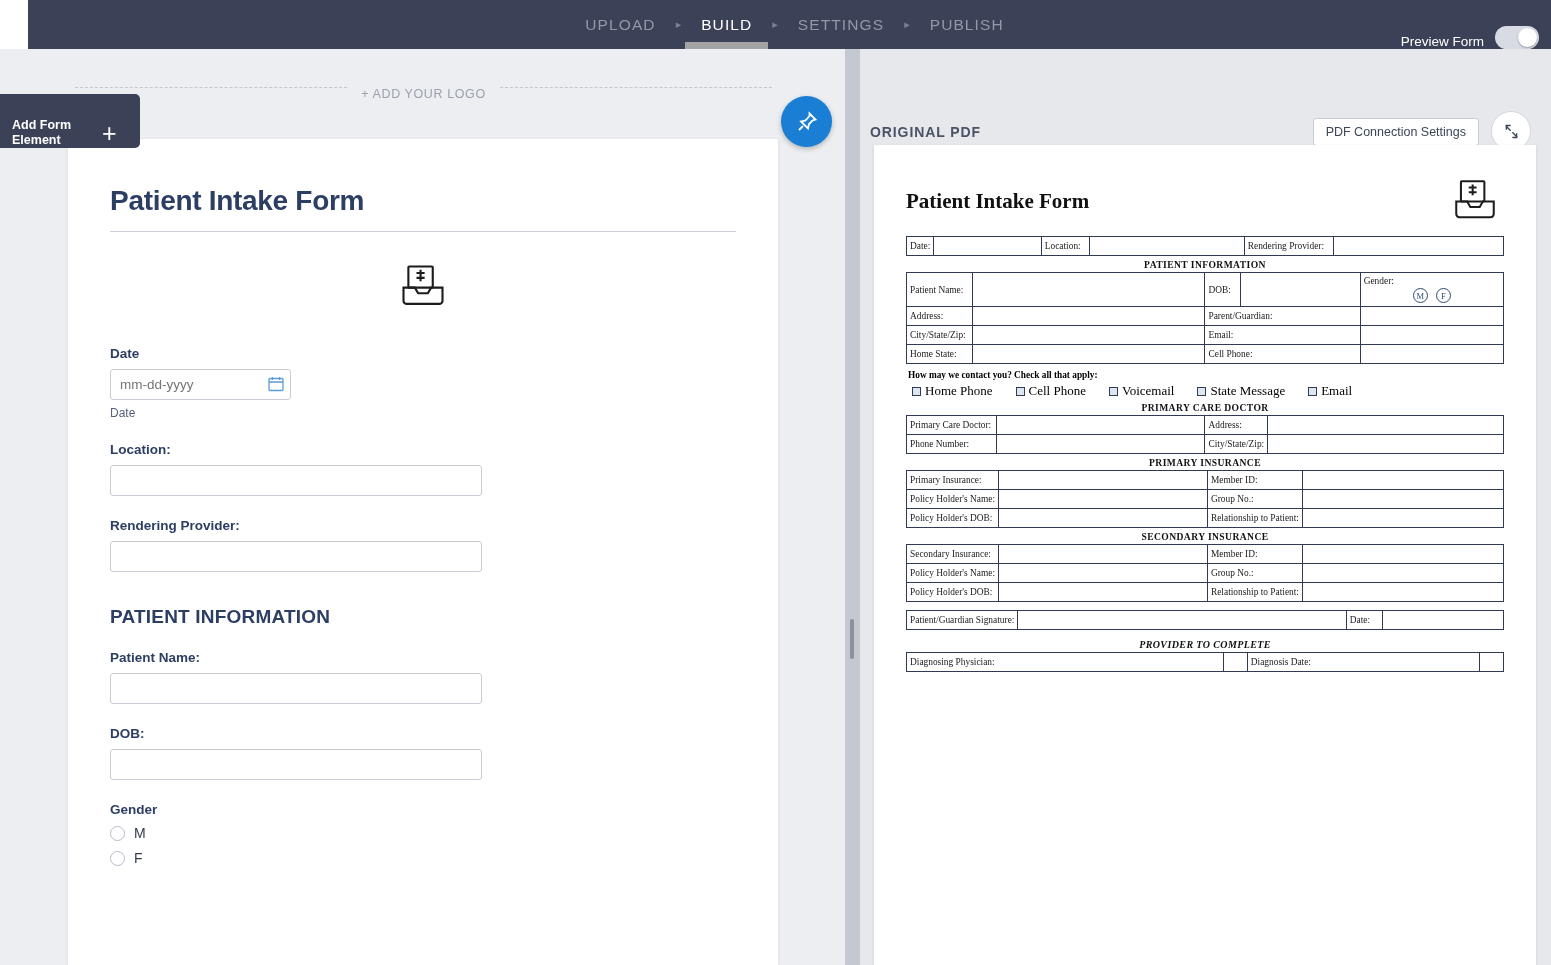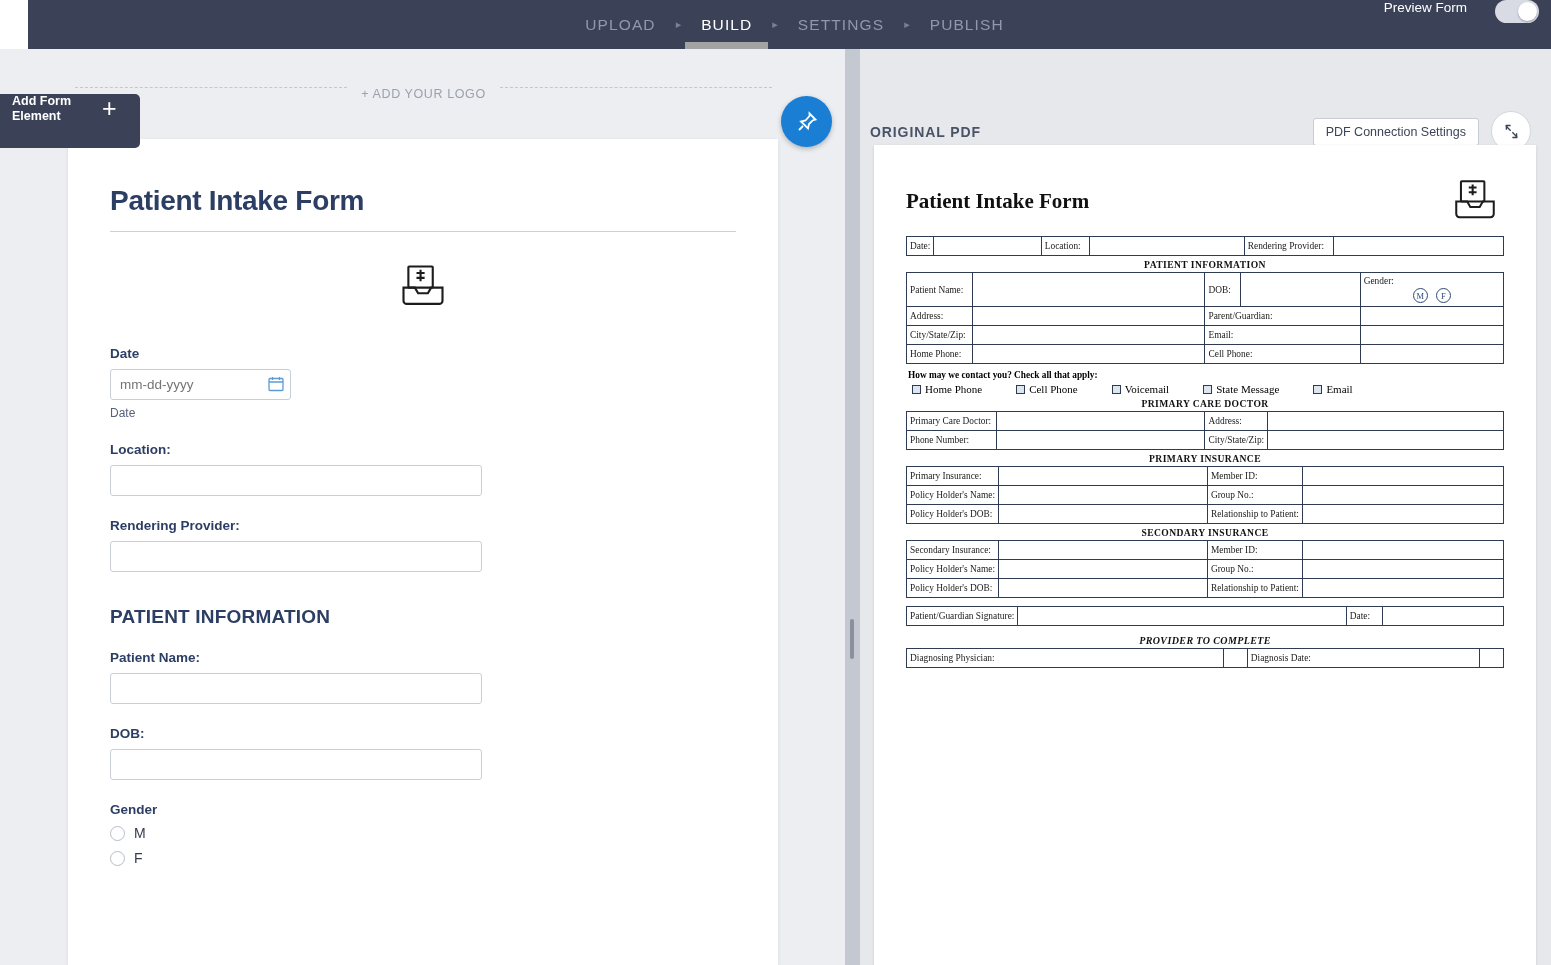--- a/index.html
+++ b/index.html
@@ -31,21 +31,21 @@
     padding: 0 16px; line-height: 49px; height: 49px;
     cursor: pointer;
   }
   .nav-step.active {
     color: #ffffff; font-weight: 400;
     border-bottom: 7px solid #a3a3a3;
   }
   .nav-sep { color: #7a8197; font-size: 11px; padding: 0 4px; }
   .preview-wrap {
     position: absolute; right: 22px; top: 0; height: 49px;
-    display: flex; align-items: flex-start; gap: 28px;
+    display: flex; align-items: flex-end; gap: 11px;
   }
   .preview-label { font-size: 13.5px; color: #ffffff; }
   .toggle {
     width: 44px; height: 23px; border-radius: 12px;
     background: #d8dbe3; position: relative; cursor: pointer;
   }
   .toggle .knob {
     position: absolute; top: 2px; left: 23px;
     width: 19px; height: 19px; border-radius: 50%;
     background: #ffffff;
@@ -116,21 +116,21 @@
     border: 1px solid #b6bcc9; background: #fff;
   }
   .radio-lbl { font-size: 14px; color: #333b4d; }
 
   
   #add-el-tab {
     position: absolute; top: 45px; left: 0;
     width: 140px; height: 54px;
     background: #3b4257; color: #ffffff;
     border-radius: 0 5px 5px 0;
-    display: flex; align-items: flex-start;
+    display: flex; align-items: flex-end;
     padding: 0 12px; cursor: pointer;
     z-index: 20;
   }
   #add-el-tab .lbl {
     font-size: 12.5px; font-weight: 700; line-height: 15px;
     width: 84px;
   }
   #add-el-tab .plus { font-size: 25px; font-weight: 400; margin-left: 6px; }
 
   
@@ -204,21 +204,21 @@
     vertical-align: middle;
     background: #ffffff;
   }
   td.fill { background: #dce6f1; }
   .sec-title {
     text-align: center; font-size: 9.6px; font-weight: 700;
     letter-spacing: .4px; margin: 3px 0 2px 0; color: #111;
   }
   .sec-title.ital { font-style: italic; font-size: 10px; }
   .contactq { font-size: 9.3px; font-weight: 700; margin: 6px 0 3px 2px; }
-  .cbrow { display: flex; align-items: center; gap: 20px; margin-left: 6px; font-size: 11px; }
+  .cbrow { display: flex; align-items: center; gap: 9px; margin-left: 6px; font-size: 13px; }
   .cb { width: 9px; height: 9px; border: 1px solid #2e3b52; background: #dce6f1; display: inline-block; }
   .cbitem { display: flex; align-items: center; gap: 4px; margin-right: 14px; }
   .gbubble {
     width: 15px; height: 15px; border-radius: 50%;
     border: 1px solid #2e4a78; color: #2e4a78;
     font-size: 8.5px; display: inline-flex;
     align-items: center; justify-content: center;
     margin: 0 4px; background: #fff;
   }
   .lblcell { white-space: nowrap; }
@@ -391,21 +391,21 @@
         <td class="lblcell" colspan="2">Parent/Guardian:</td>
         <td class="fill"></td>
       </tr>
       <tr>
         <td class="lblcell">City/State/Zip:</td>
         <td class="fill"></td>
         <td class="lblcell" colspan="2">Email:</td>
         <td class="fill"></td>
       </tr>
       <tr>
-        <td class="lblcell">Home Phone:</td>
+        <td class="lblcell">Home State:</td>
         <td class="fill"></td>
         <td class="lblcell" colspan="2">Cell Phone:</td>
         <td class="fill"></td>
       </tr>
     </tbody>
       </table>
 
     <div class="contactq">How may we contact you? Check all that apply:</div>
     <div class="cbrow">
       <span class="cbitem">

